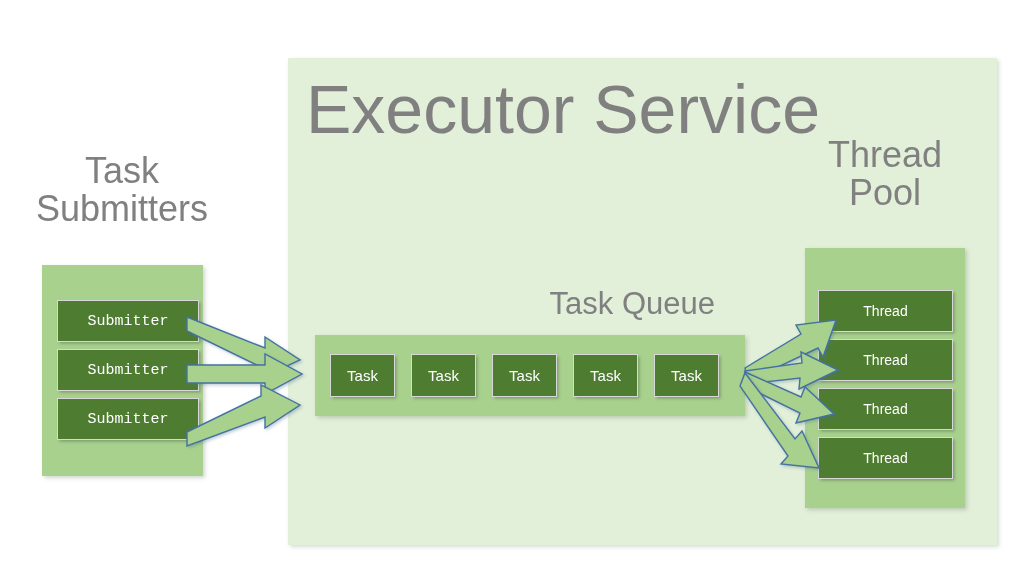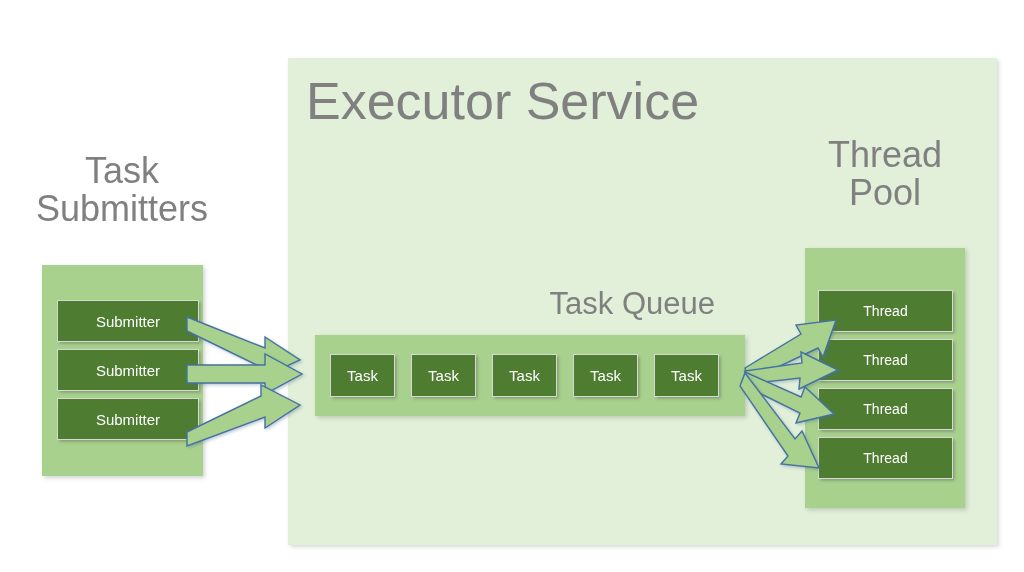--- a/index.html
+++ b/index.html
@@ -76,20 +76,21 @@
     justify-content: center;
     text-align: center;
     line-height: 1;
   }
 
   .submitter-box {
     left: 57px;
     width: 142px;
     height: 42px;
     font-size: 15px;
+    font-family: Liberation Mono, monospace;
   }
   .submitter-box.i0 { top: 300px; }
   .submitter-box.i1 { top: 349px; }
   .submitter-box.i2 { top: 398px; }
 
   .task-box {
     top: 354px;
     width: 65px;
     height: 43px;
     font-size: 15px;
@@ -116,21 +117,21 @@
     position: absolute;
     color: #808080;
     line-height: 1.05;
     text-align: center;
     white-space: pre;
   }
 
   .label-executor {
     left: 306px;
     top: 74px;
-    font-size: 52px;
+    font-size: 68px;
     text-align: center;
   }
 
   .label-submitters {
     left: 0px;
     top: 152px;
     width: 244px;
     font-size: 36px;
   }
 

